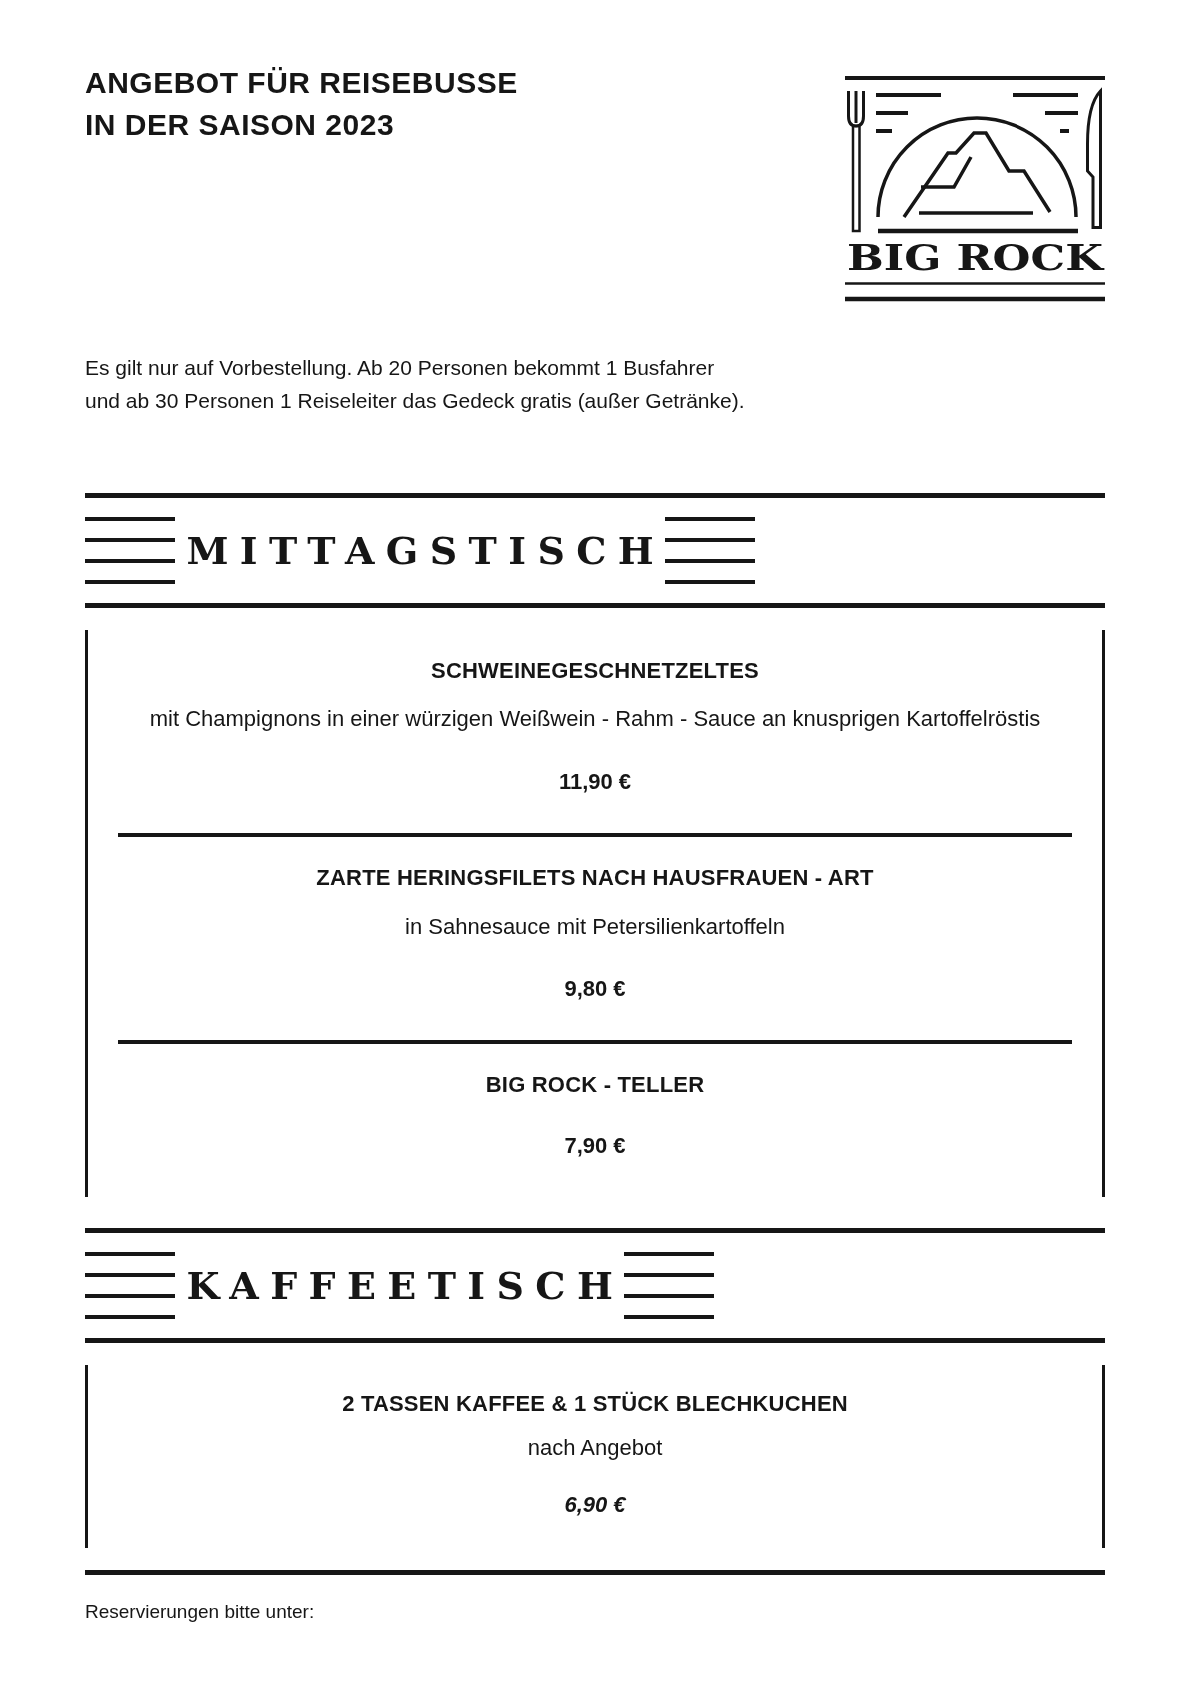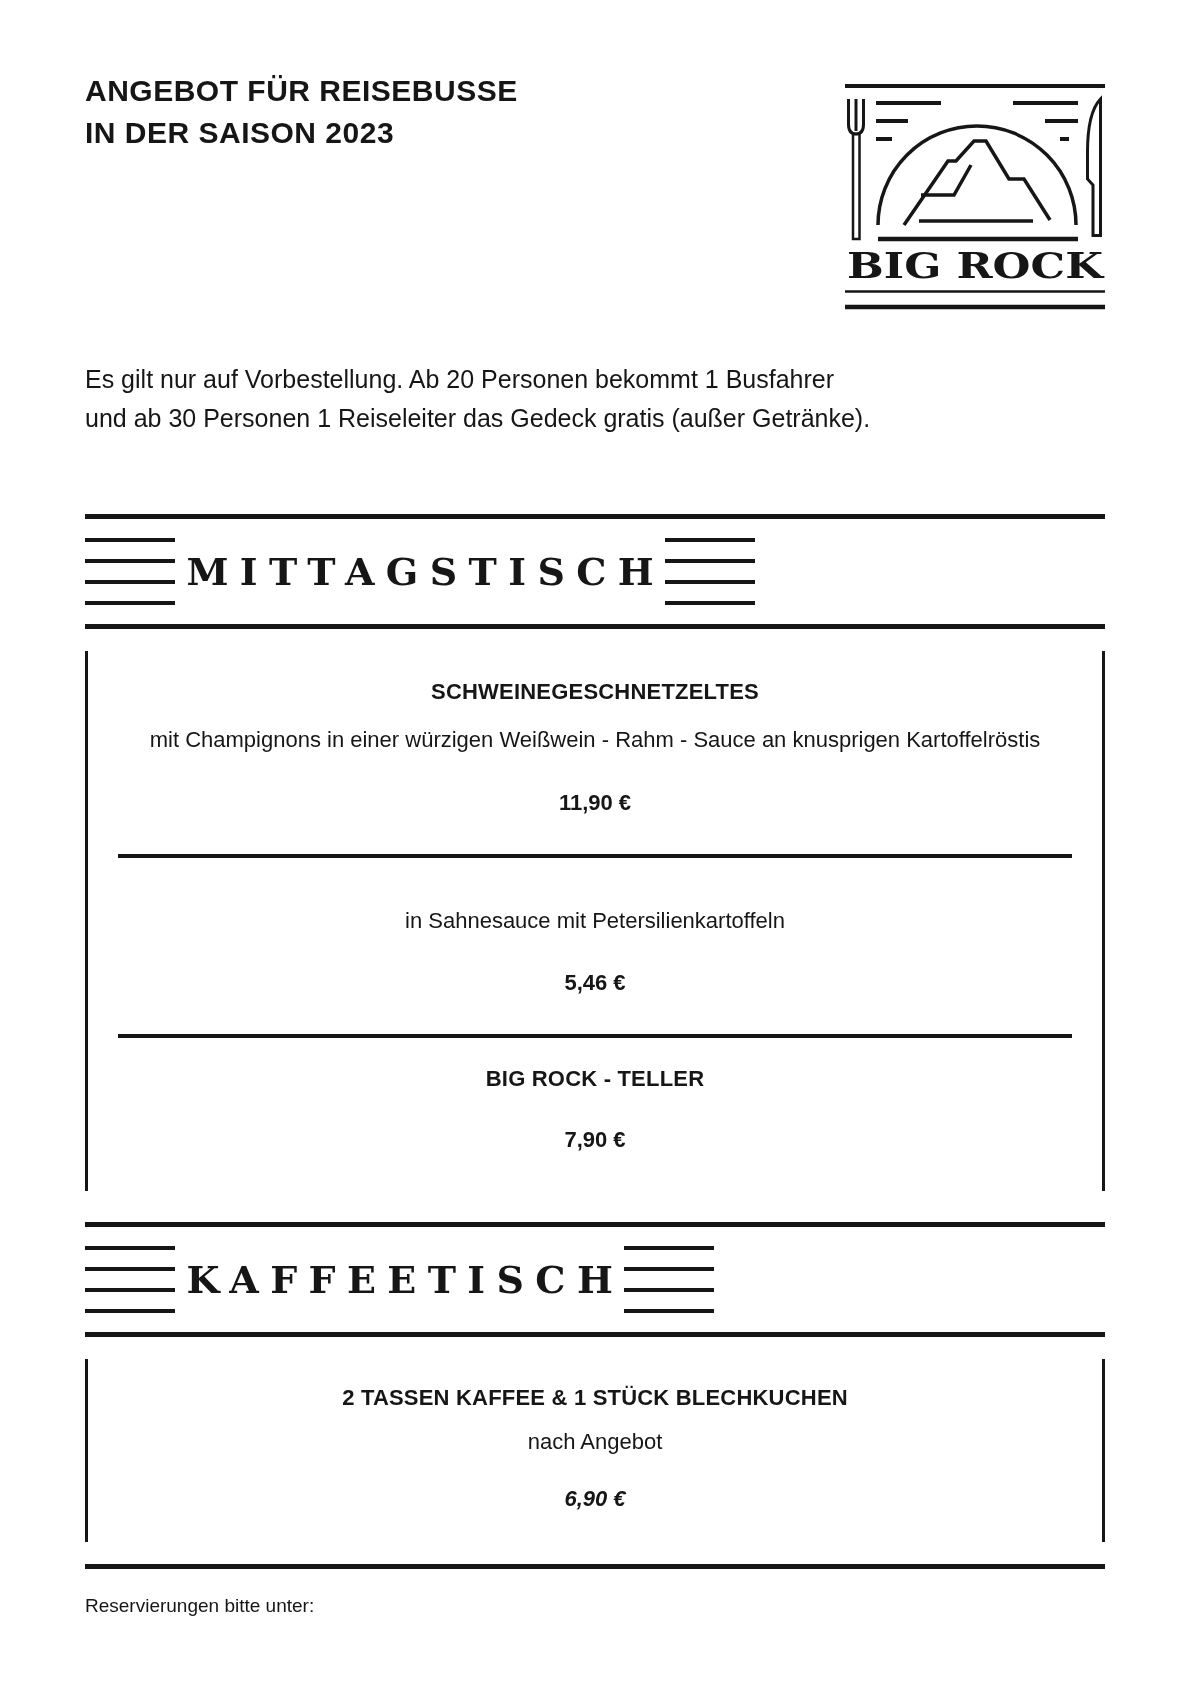--- a/index.html
+++ b/index.html
@@ -1,28 +1,28 @@
 <!DOCTYPE html>
 <html lang="de" style="--ink: #161616; --paper: #ffffff;"><head>
 <meta charset="utf-8">
 <style>
   :root { --ink:#161616; --paper:#ffffff; }
   * { margin:0; padding:0; box-sizing:border-box; }
   body { background:#fff; font-family:"Liberation Sans", sans-serif; }
   .page {
     position:relative; width:1150px; height:1683px; margin:0 auto;
     background:var(--paper); color:var(--ink);
-    padding:12px 65px; overflow:hidden;
+    padding:4px 65px; overflow:hidden;
   }
   
   .header-row { display:flex; justify-content:space-between; align-items:flex-start; padding-top:58px; }
   .doc-title { font-size:30px; font-weight:700; line-height:1.4; letter-spacing:.5px; }
   .logo { width:260px; margin-top:14px; flex:0 0 auto; }
   .logo svg { display:block; width:260px; height:232px; }
-  .intro { margin-top:44px; font-size:25px; line-height:1.55; }
+  .intro { margin-top:44px; font-size:21px; line-height:1.55; }
   
   .band {
     margin-top:76px; border-top:5px solid var(--ink); border-bottom:5px solid var(--ink);
     padding:19px 0; display:flex; align-items:center; justify-content:flex-start;
   }
   .band.second { margin-top:31px; }
   .stack { width:90px; display:flex; flex-direction:column; gap:17px; }
   .stack span { display:block; height:4px; background:var(--ink); }
   .band-title {
     font-family:"DejaVu Serif", serif; font-weight:700; font-size:38px;
@@ -115,22 +115,23 @@
   </div>
 
   <section class="menu-box">
     <article class="menu-item">
       <h3 class="item-title">SCHWEINEGESCHNETZELTES</h3>
       <p class="item-desc">mit Champignons in einer würzigen Weißwein - Rahm - Sauce an knusprigen Kartoffelröstis</p>
       <div class="item-price">11,90 €</div>
     </article>
     <div class="divider"></div>
     <article class="menu-item">
+      <h3 class="item-title">ZARTE HERINGSFILETS NACH HAUSFRAUEN - ART</h3>
       <p class="item-desc">in Sahnesauce mit Petersilienkartoffeln</p>
-      <div class="item-price">5,46 €</div>
+      <div class="item-price">9,80 €</div>
     </article>
     <div class="divider"></div>
     <article class="menu-item">
       <h3 class="item-title">BIG ROCK - TELLER</h3>
       <div class="item-price">7,90 €</div>
     </article>
   </section>
 
   <div class="band second">
     <div class="stack">

